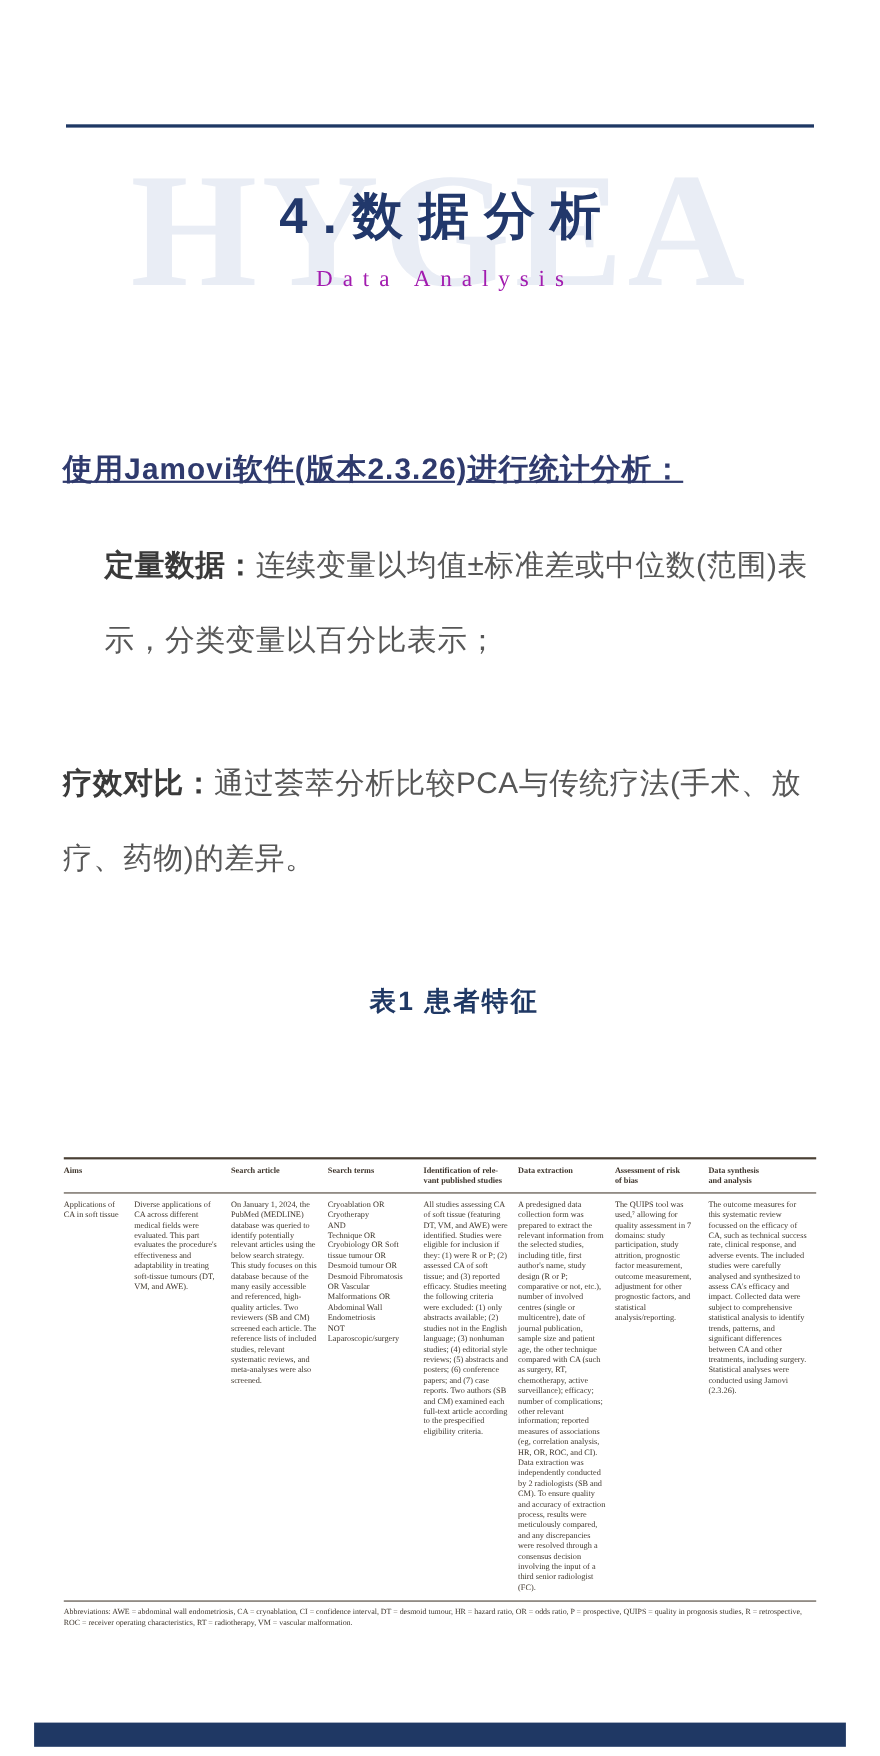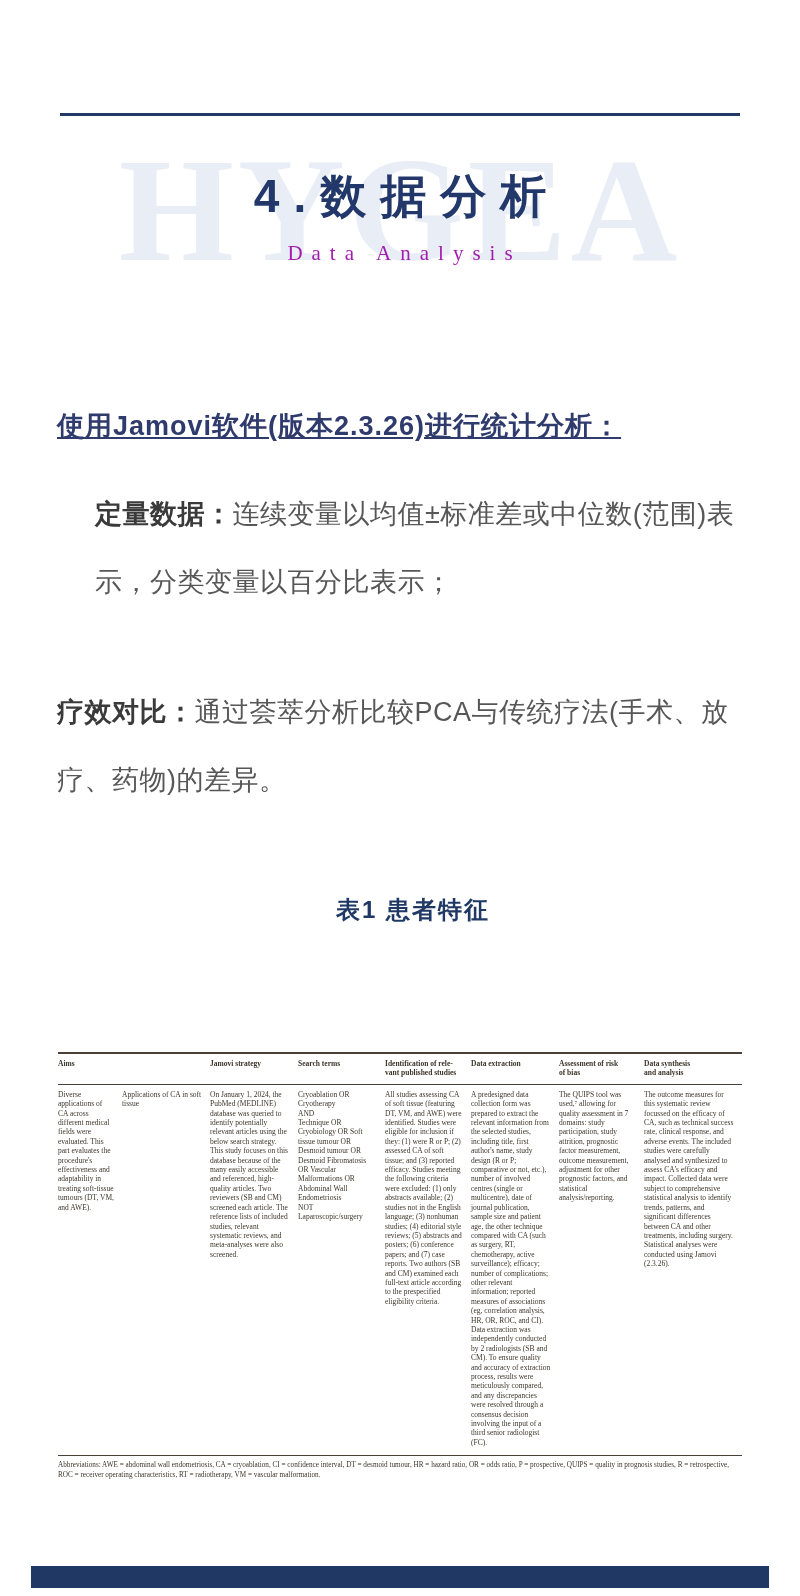--- a/index.html
+++ b/index.html
@@ -91,33 +91,33 @@
 <div class="para para-body p2"><span class="label">定量数据：</span><span>连续变量以均值±标准差或中位数(范围)表示，分类变量以百分比表示；</span></div>
 
 <div class="para para-body p3"><span class="label">疗效对比：</span><span>通过荟萃分析比较PCA与传统疗法(手术、放疗、药物)的差异。</span></div>
 
 <div class="table-title">表1  患者特征</div>
 
 <div class="tbl">
   <div class="tbl-head">
     <div class="th">Aims</div>
     <div class="th"></div>
-    <div class="th">Jamovi strategy</div>
+    <div class="th">Search article</div>
     <div class="th">Search terms</div>
     <div class="th">Identification of rele-
 vant published studies</div>
     <div class="th">Data extraction</div>
     <div class="th">Assessment of risk
 of bias</div>
     <div class="th">Data synthesis
 and analysis</div>
   </div>
   <div class="tbl-body">
+    <div class="cell">Applications of CA in soft tissue</div>
     <div class="cell">Diverse applications of CA across different medical fields were evaluated. This part evaluates the procedure's effectiveness and adaptability in treating soft-tissue tumours (DT, VM, and AWE).</div>
-    <div class="cell">Applications of CA in soft tissue</div>
     <div class="cell">On January 1, 2024, the PubMed (MEDLINE) database was queried to identify potentially relevant articles using the below search strategy. This study focuses on this database because of the many easily accessible and referenced, high-quality articles. Two reviewers (SB and CM) screened each article. The reference lists of included studies, relevant systematic reviews, and meta-analyses were also screened.</div>
     <div class="cell pre">Cryoablation OR
 Cryotherapy
 AND
 Technique OR
 Cryobiology OR Soft
 tissue tumour OR
 Desmoid tumour OR
 Desmoid Fibromatosis
 OR Vascular

